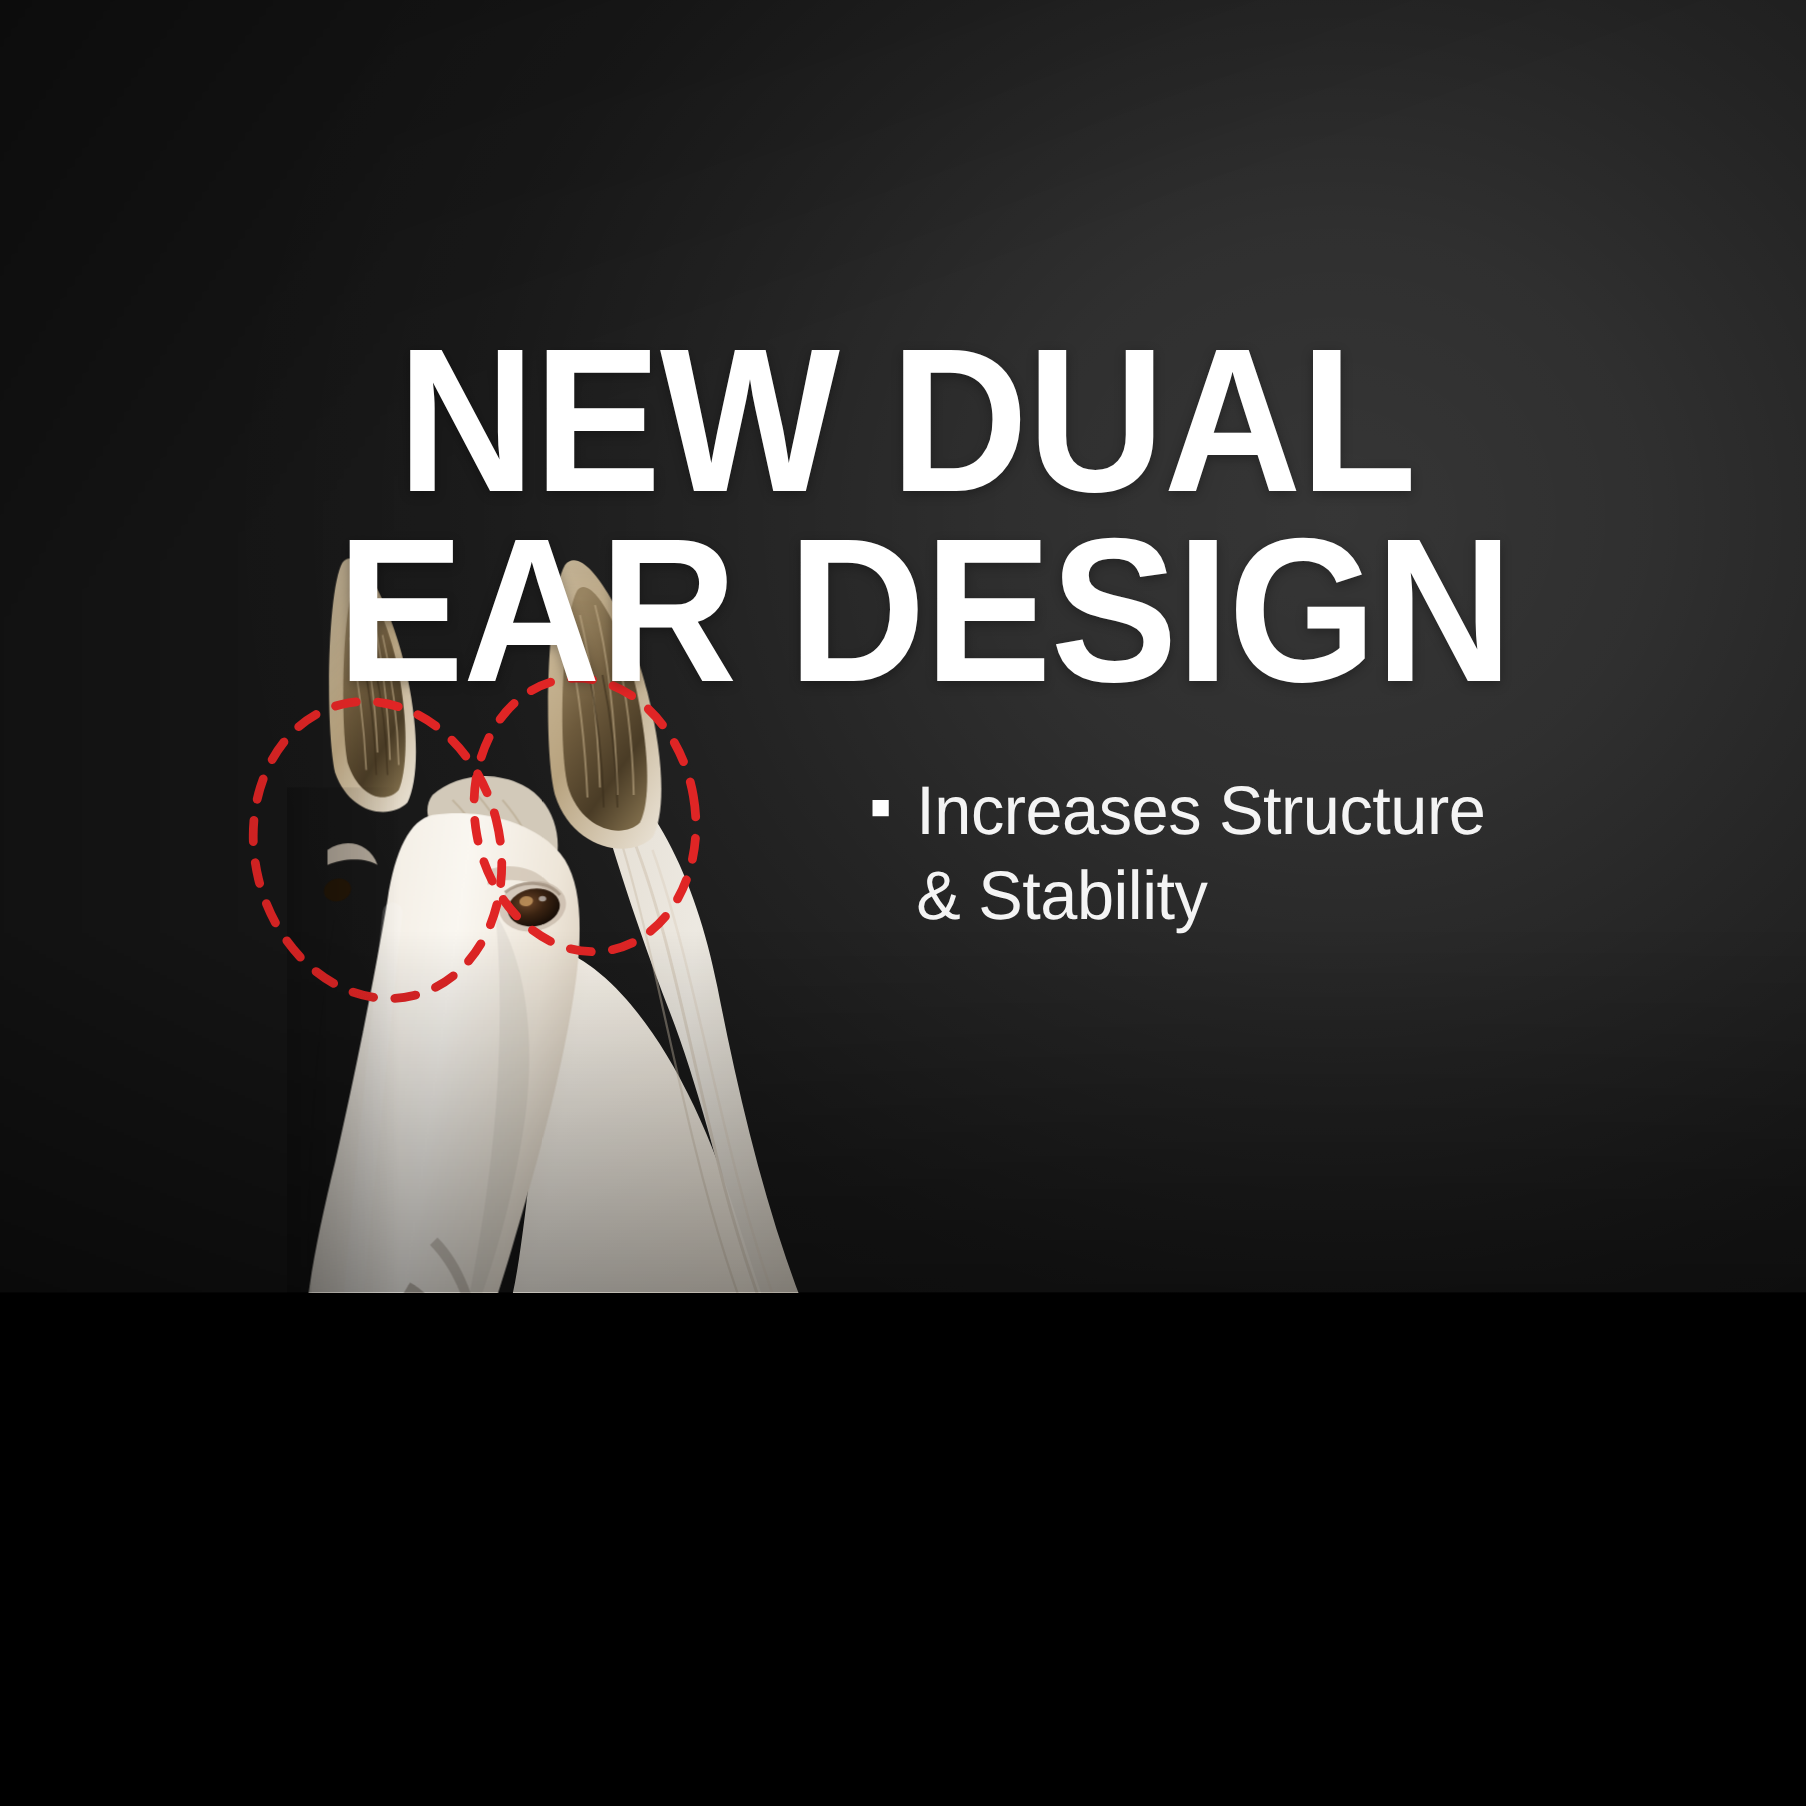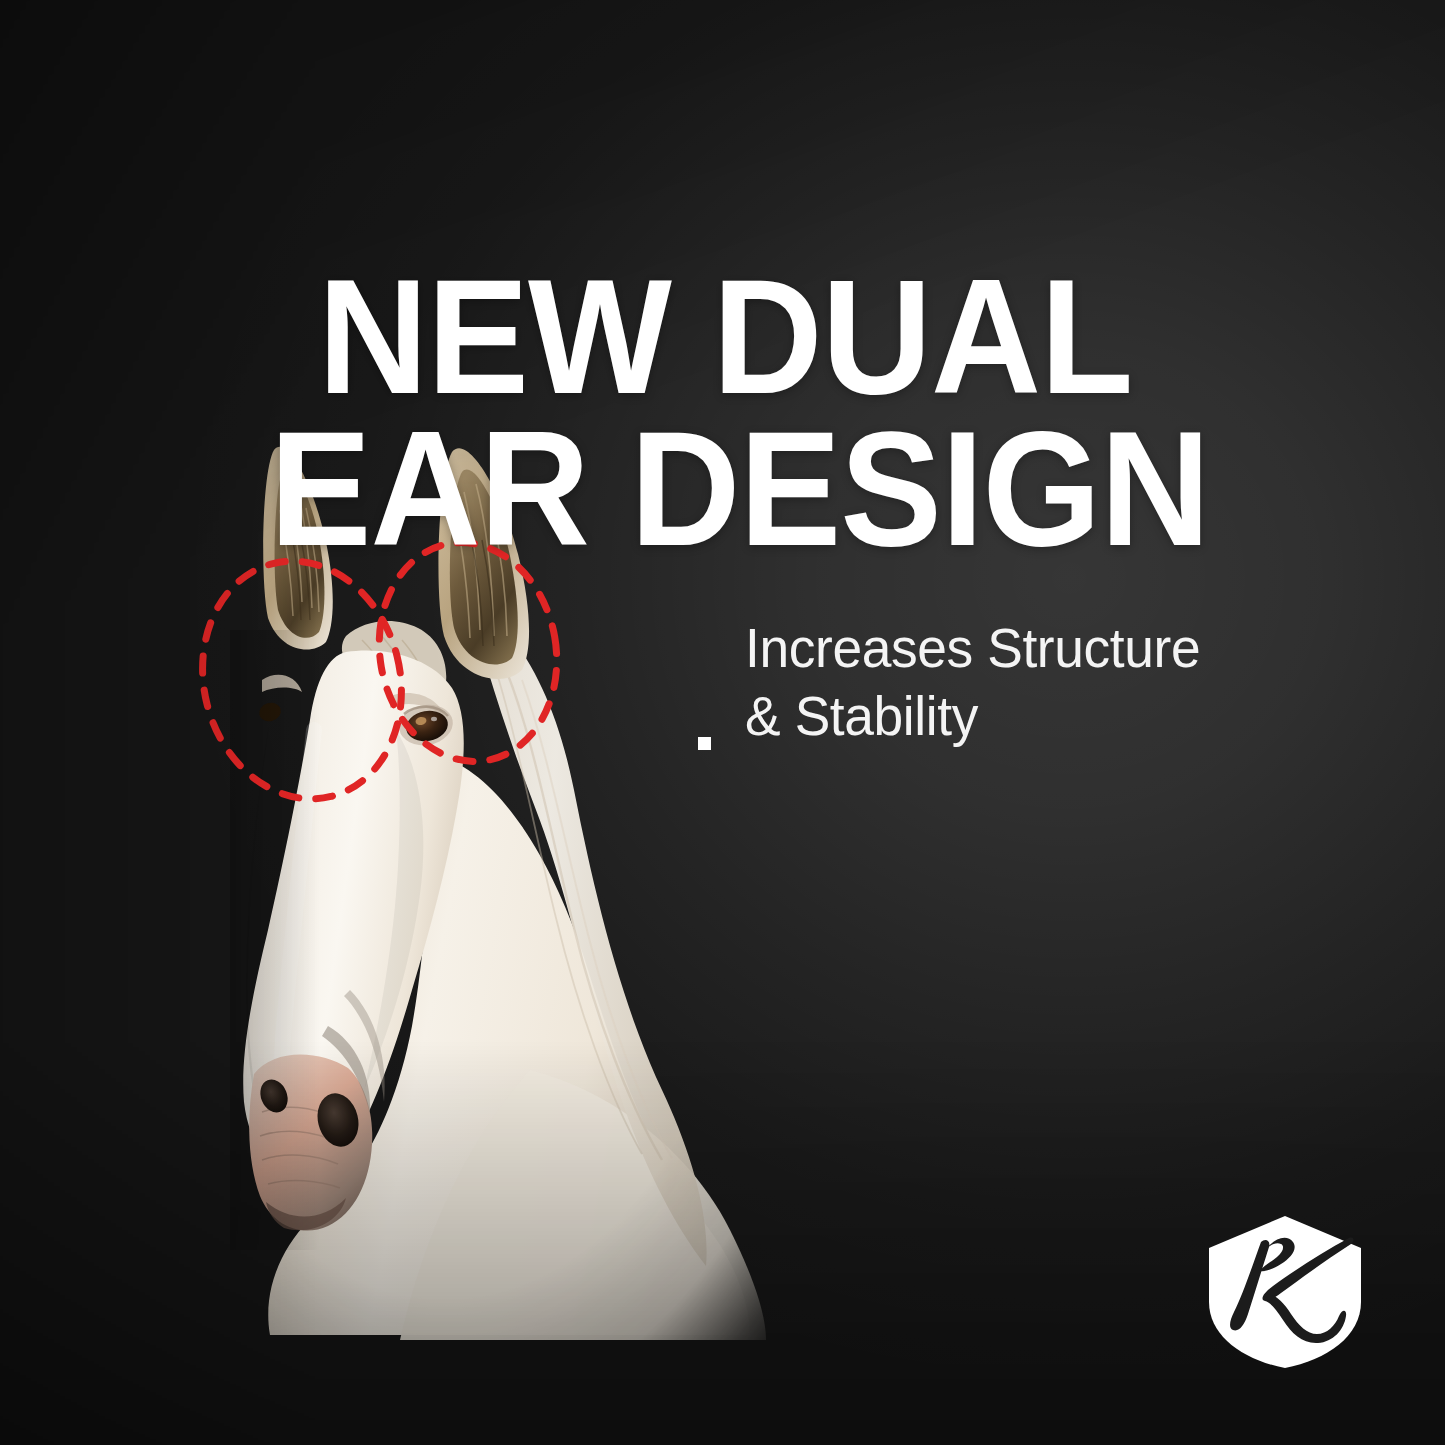--- a/index.html
+++ b/index.html
@@ -3,21 +3,21 @@
 <meta charset="utf-8">
 <style>
   html, body {
     margin: 0;
     padding: 0;
     background: #000;
   }
   #canvas {
     position: relative;
     width: 1445px;
-    height: 1445px;
+    height: 1034px;
     overflow: hidden;
     font-family: "Liberation Sans", sans-serif;
     background: #1a1a1a;
   }
 
   
   .bg-base {
     position: absolute;
     inset: 0;
     background: #171717;
@@ -63,23 +63,22 @@
 
   
   .bullets {
     position: absolute;
     left: 698px;
     top: 614px;
     width: 660px;
   }
   .bullet-row {
     display: flex;
-    align-items: flex-end;
+    align-items: flex-start;
     margin-bottom: 56px;
-    gap: 12px;
   }
   .bullet-mark {
     width: 13px;
     height: 13px;
     background: #ffffff;
     flex: 0 0 auto;
     margin-top: 26px;
     margin-right: 22px;
   }
   .bullet-text {

